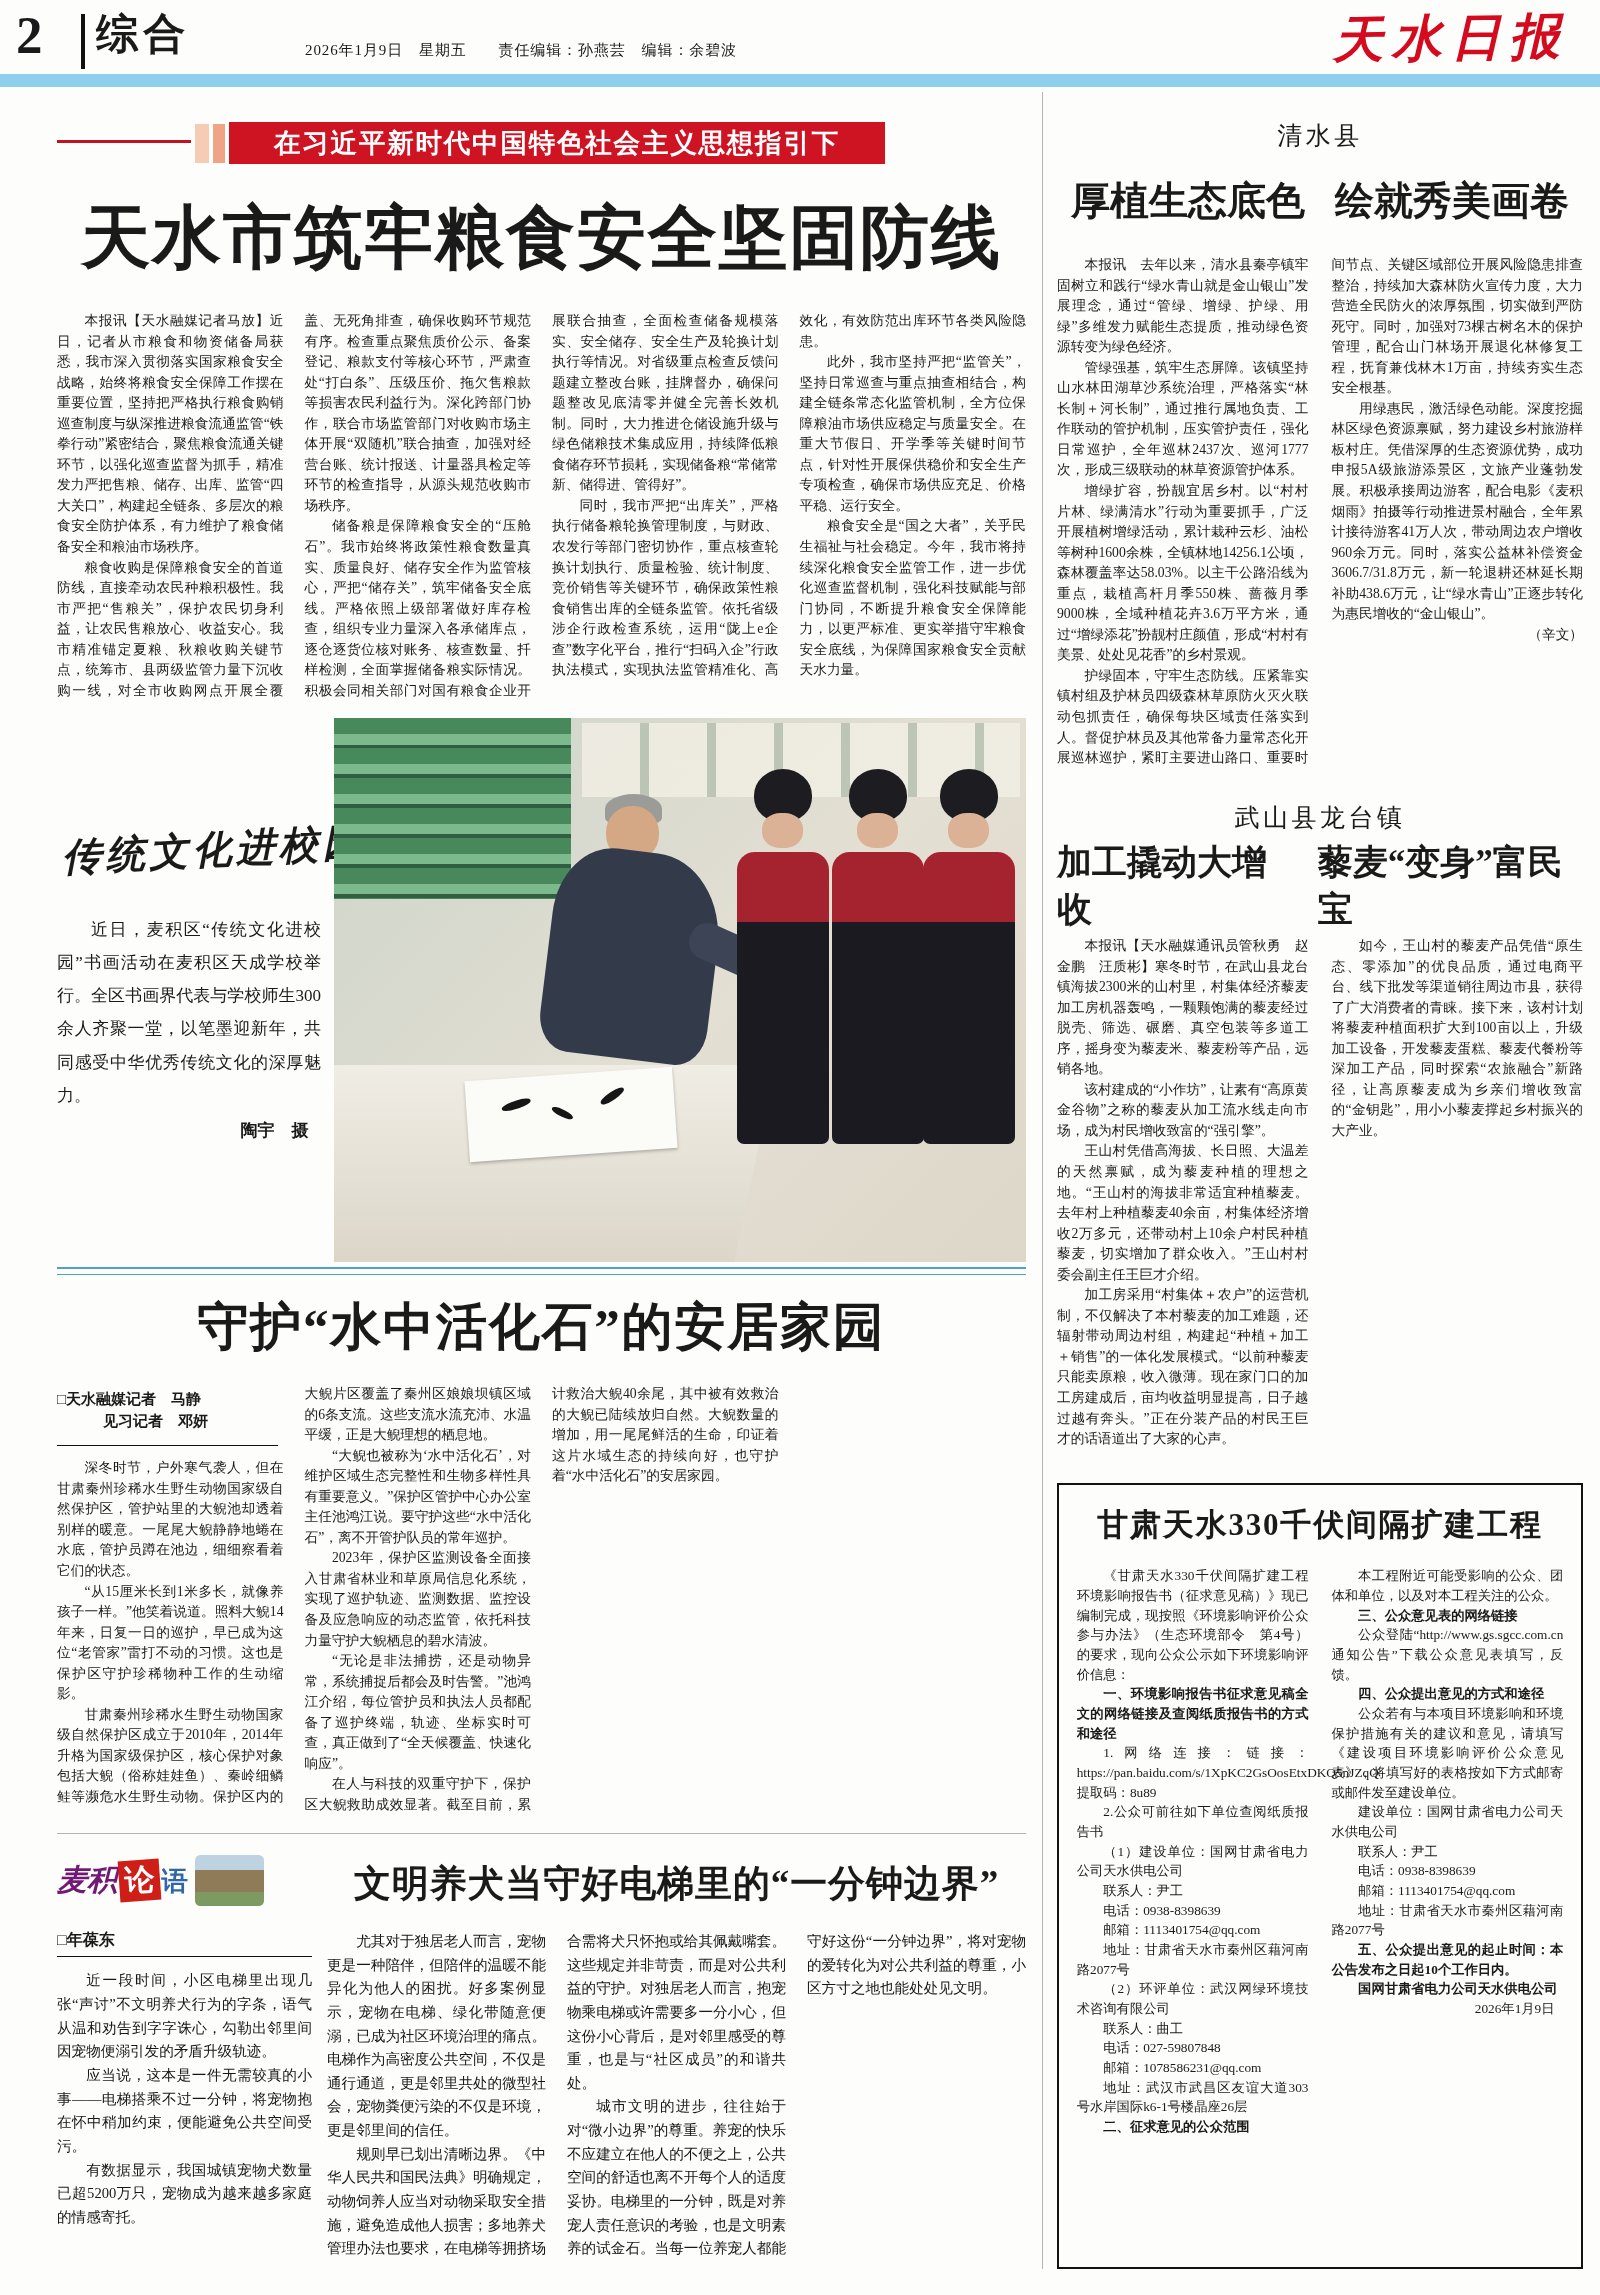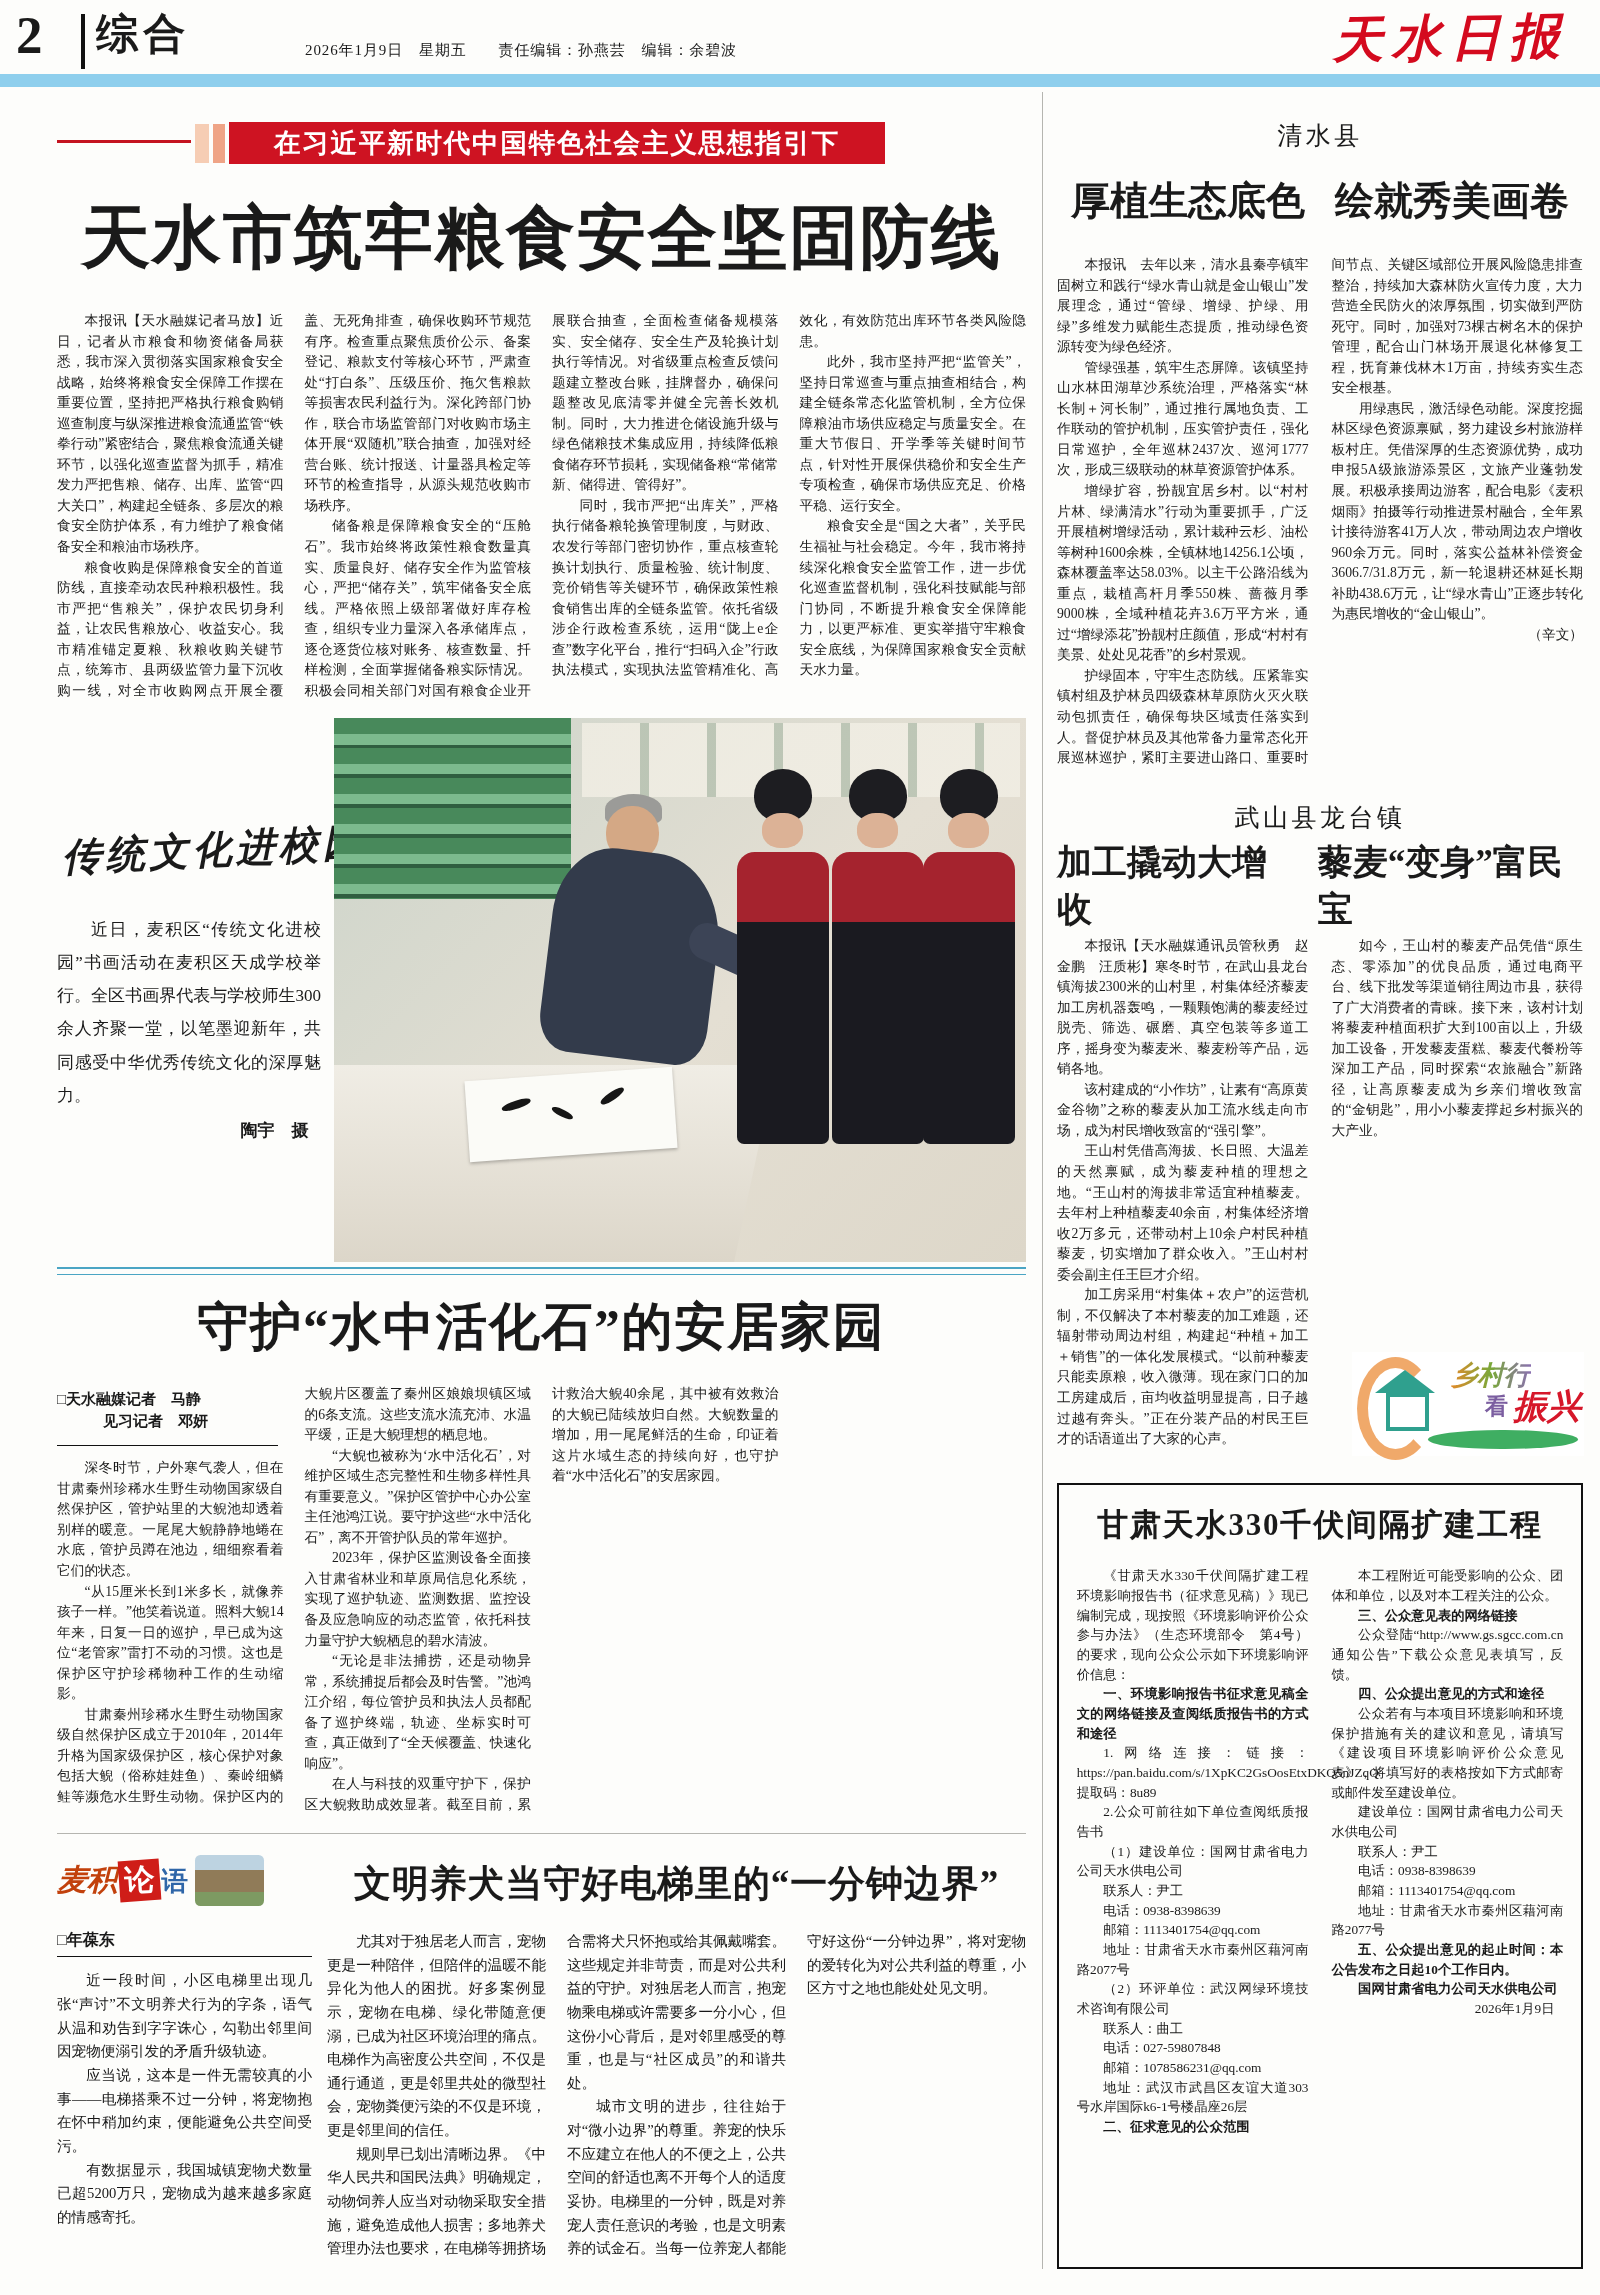--- a/index.html
+++ b/index.html
@@ -71,21 +71,21 @@
         font-size:51px;font-weight:bold;letter-spacing:1.8px;}
   .g-body{left:57px;top:1384px;width:969px;height:442px;}
   .byline{break-inside:avoid;border-bottom:1.8px solid #111;padding:3.5px 0 12.4px;margin:0 5.3px 12.4px 0;
           font-weight:bold;font-size:15px;}
   .byline div{text-indent:0;}
   .byline .b2{padding-left:46px;}
   .hrule1{left:57px;top:1833px;width:969px;height:0.9px;background:#b5b5b0;}
   
   .essay-left{left:57px;top:1840px;width:255px;height:432px;overflow:hidden;}
   .mj-logo{display:flex;align-items:center;height:81px;}
-  .mj-t1{color:#c2410c;font-size:30px;font-weight:bold;font-style:italic;}
+  .mj-t1{color:#701a75;font-size:30px;font-weight:bold;font-style:italic;}
   .mj-sq{width:41px;height:41px;background:#cf1d18;color:#fff;font-size:30px;font-weight:bold;
          display:flex;align-items:center;justify-content:center;transform:rotate(-4deg);margin:0 1.8px;}
   .mj-t2{color:#2f66a8;font-size:26.5px;font-weight:bold;}
   .mj-mtn{width:69px;height:51px;margin-left:7px;border-radius:5.3px;
           background:linear-gradient(180deg,#bdd3e1 0 30%,#907b58 30% 72%,#7d9a62 72%);}
   .mj-author{font-weight:bold;font-size:16px;margin:8.8px 0 5.3px;}
   .mj-rule{border-bottom:1.3px solid #111;margin-bottom:12.4px;}
   .essaytext{font-size:14.6px;line-height:1.62;text-align:justify;color:#161616;}
   .essaytext p{margin:0;text-indent:2em;}
   .e-hl{left:327px;top:1851px;width:699px;height:65px;display:flex;align-items:center;justify-content:center;
@@ -269,29 +269,20 @@
   <div class="abs w-body">
     <div class="cols2 bodytext">
         <p>本报讯【天水融媒通讯员管秋勇　赵金鹏　汪质彬】寒冬时节，在武山县龙台镇海拔2300米的山村里，村集体经济藜麦加工房机器轰鸣，一颗颗饱满的藜麦经过脱壳、筛选、碾磨、真空包装等多道工序，摇身变为藜麦米、藜麦粉等产品，远销各地。</p>
         <p>该村建成的“小作坊”，让素有“高原黄金谷物”之称的藜麦从加工流水线走向市场，成为村民增收致富的“强引擎”。</p>
         <p>王山村凭借高海拔、长日照、大温差的天然禀赋，成为藜麦种植的理想之地。“王山村的海拔非常适宜种植藜麦。去年村上种植藜麦40余亩，村集体经济增收2万多元，还带动村上10余户村民种植藜麦，切实增加了群众收入。”王山村村委会副主任王巨才介绍。</p>
         <p>加工房采用“村集体＋农户”的运营机制，不仅解决了本村藜麦的加工难题，还辐射带动周边村组，构建起“种植＋加工＋销售”的一体化发展模式。“以前种藜麦只能卖原粮，收入微薄。现在家门口的加工房建成后，亩均收益明显提高，日子越过越有奔头。”正在分装产品的村民王巨才的话语道出了大家的心声。</p>
         <p>如今，王山村的藜麦产品凭借“原生态、零添加”的优良品质，通过电商平台、线下批发等渠道销往周边市县，获得了广大消费者的青睐。接下来，该村计划将藜麦种植面积扩大到100亩以上，升级加工设备，开发藜麦蛋糕、藜麦代餐粉等深加工产品，同时探索“农旅融合”新路径，让高原藜麦成为乡亲们增收致富的“金钥匙”，用小小藜麦撑起乡村振兴的大产业。</p>
       </div>
   </div>
 
-  <div class="abs rural">
-    <div class="crescent"></div>
-    <div class="roof"></div>
-    <div class="housebody"></div>
-    <div class="hill"></div>
-    <div class="rural-l1">乡村行</div>
-    <div class="rural-l2">看</div>
-    <div class="rural-l3">振兴</div>
-  </div>
 
   <div class="abs notice">
     <div class="n-title">
       <div>甘肃天水330千伏间隔扩建工程</div>
     </div>
     <div class="n-body cols2">
         <p>《甘肃天水330千伏间隔扩建工程环境影响报告书（征求意见稿）》现已编制完成，现按照《环境影响评价公众参与办法》（生态环境部令　第4号）的要求，现向公众公示如下环境影响评价信息：</p>
         <p class="h">一、环境影响报告书征求意见稿全文的网络链接及查阅纸质报告书的方式和途径</p>
         <p>1.网络连接：链接：https://pan.baidu.com/s/1XpKC2GsOosEtxDKQ5nJZqQ　提取码：8u89</p>
         <p>2.公众可前往如下单位查阅纸质报告书</p>

